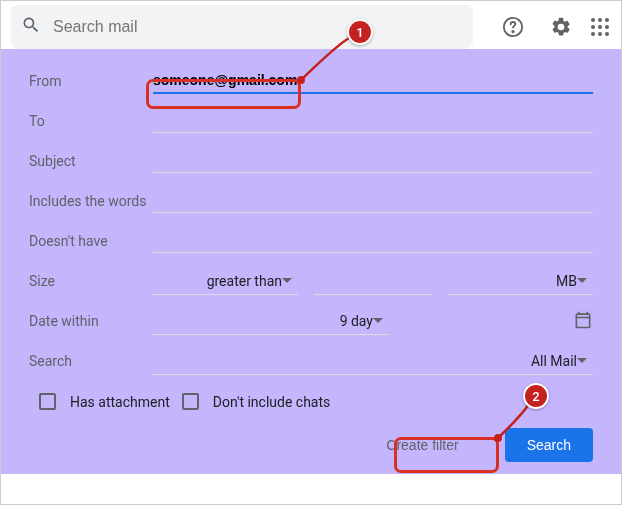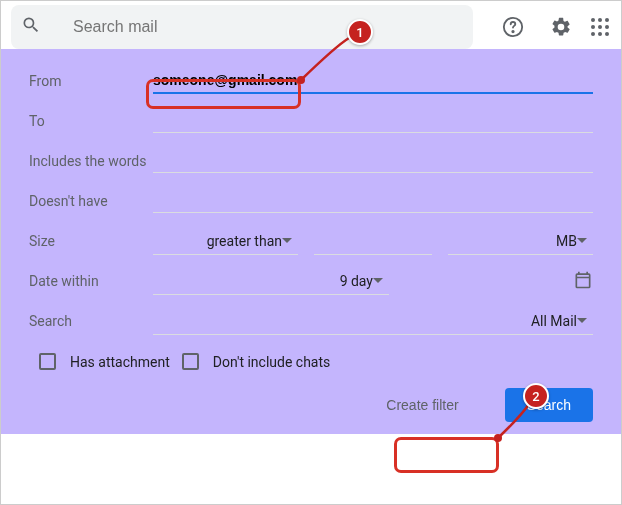--- a/index.html
+++ b/index.html
@@ -20,21 +20,20 @@
     }
     .search-bar {
       flex: 1;
       background: #f1f3f4;
       border-radius: 8px;
       display: flex;
       align-items: center;
       height: 44px;
       padding: 0 10px;
       max-width: 462px;
-      gap: 20px;
     }
     .search-bar .icon { margin-right: 12px; }
     .search-input {
       border: none;
       background: transparent;
       font-size: 16px;
       color: #5f6368;
       outline: none;
       width: 100%;
     }
@@ -233,20 +232,24 @@
     <div class="field active">
       <input value="someone@gmail.com" style="">
     </div>
   </div>
 
   <div class="row">
     <div class="label">To</div>
     <div class="field"></div>
   </div>
 
+  <div class="row">
+    <div class="label">Subject</div>
+    <div class="field"></div>
+  </div>
 
   <div class="row">
     <div class="label">Includes the words</div>
     <div class="field"></div>
   </div>
 
   <div class="row">
     <div class="label">Doesn't have</div>
     <div class="field"></div>
   </div>

